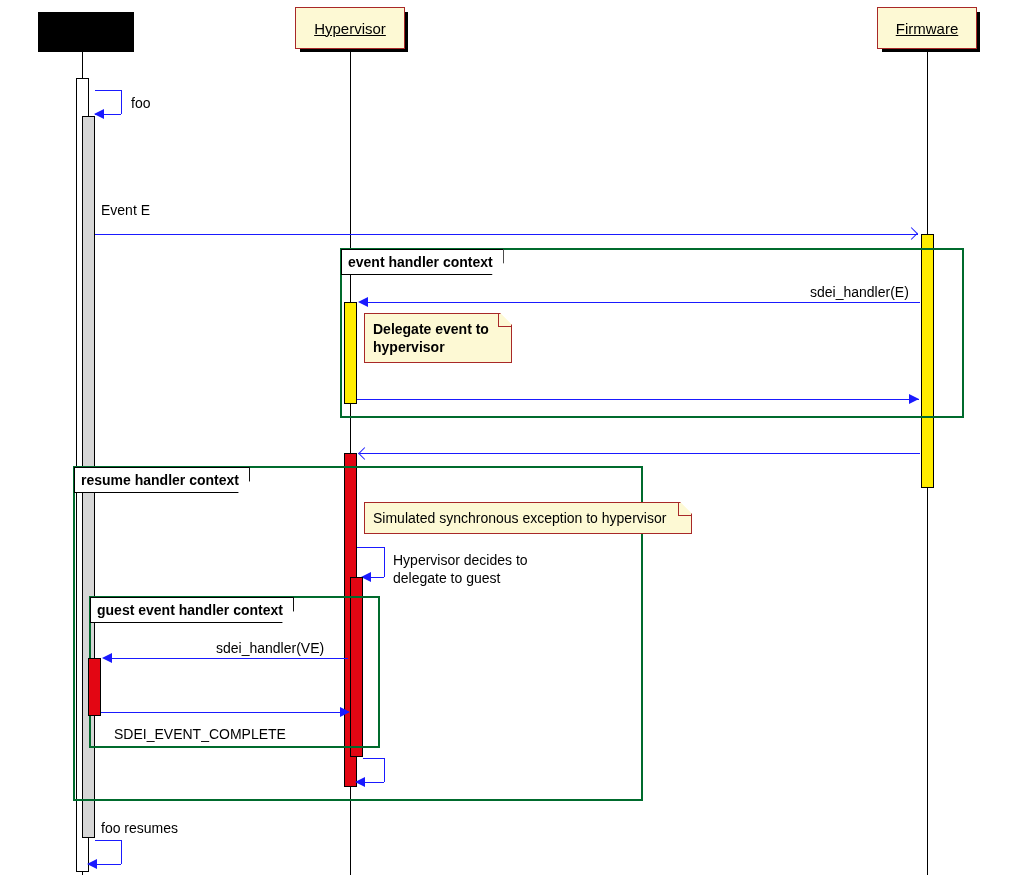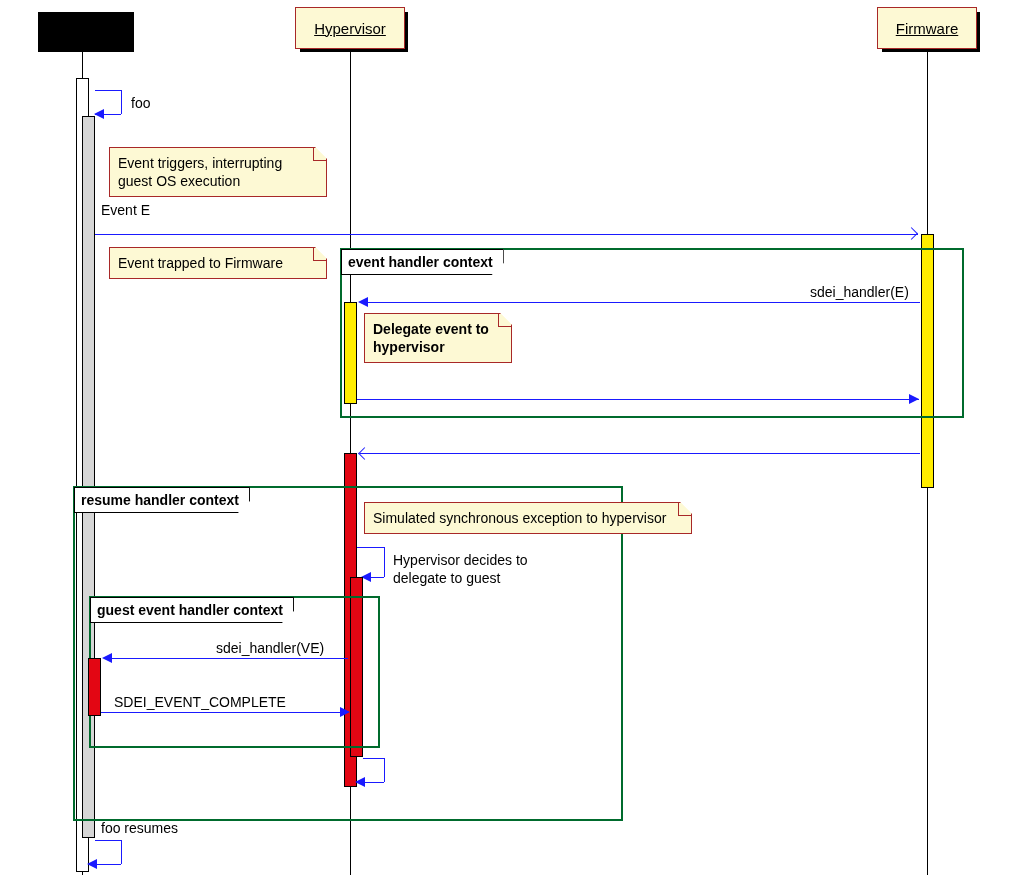--- a/index.html
+++ b/index.html
@@ -143,31 +143,25 @@
 
   <div class="activation act-white" style="left:76px; top:78px; width:11px; height:792px;"></div>
   <div class="activation act-grey" style="left:82px; top:116px; width:11px; height:720px;"></div>
 
   <div class="arrow-line-v" style="left:121px; top:90px; height:24px;"></div>
   <div class="arrow-line" style="left:95px; top:90px; width:26px;"></div>
   <div class="arrow-line" style="left:95px; top:114px; width:26px;"></div>
   <div class="ah-left-solid" style="left:94px; top:109px;"></div>
   <div class="msg-text" style="left:131px; top:95px;">foo</div>
 
-  <div class="note" style="left:109px; top:147px; width:200px;">
-    <span>Event triggers, interrupting guest OS execution</span>
-  </div>
 
   <div class="msg-text" style="left:101px; top:202px;">Event E</div>
   <div class="arrow-line" style="left:95px; top:234px; width:823px;"></div>
   <div class="ah-right-open" style="left:907px; top:229px;"></div>
 
-  <div class="note" style="left:109px; top:247px; width:200px;">
-    <span>Event trapped to Firmware</span>
-  </div>
 
   <div class="activation act-yellow" style="left:921px; top:234px; width:11px; height:252px;"></div>
 
   <div class="frame" style="left:340px; top:248px; width:620px; height:166px;">
     <div class="frame-label">event handler context</div>
   </div>
 
   <div class="msg-text" style="left:810px; top:284px;">sdei_handler(E)</div>
   <div class="arrow-line" style="left:360px; top:302px; width:560px;"></div>
   <div class="ah-left-solid" style="left:358px; top:297px;"></div>
@@ -179,21 +173,21 @@
   </div>
 
   <div class="arrow-line" style="left:357px; top:399px; width:562px;"></div>
   <div class="ah-right-solid" style="left:909px; top:394px;"></div>
 
   <div class="arrow-line" style="left:360px; top:453px; width:560px;"></div>
   <div class="ah-left-open" style="left:360px; top:449px;"></div>
 
   <div class="activation act-red" style="left:344px; top:453px; width:11px; height:332px;"></div>
 
-  <div class="frame" style="left:73px; top:486px; width:546px; height:331px;">
+  <div class="frame" style="left:73px; top:466px; width:546px; height:331px;padding-left:20px;">
     <div class="frame-label">resume handler context</div>
   </div>
 
   <div class="note" style="left:364px; top:502px; width:310px;">
     <span>Simulated synchronous  exception to hypervisor</span>
   </div>
 
   <div class="arrow-line-v" style="left:384px; top:547px; height:30px;"></div>
   <div class="arrow-line" style="left:357px; top:547px; width:27px;"></div>
   <div class="arrow-line" style="left:363px; top:577px; width:21px;"></div>
@@ -208,21 +202,21 @@
   <div class="frame" style="left:89px; top:596px; width:287px; height:148px;">
     <div class="frame-label">guest event handler context</div>
   </div>
 
   <div class="msg-text" style="left:216px; top:640px;">sdei_handler(VE)</div>
   <div class="arrow-line" style="left:104px; top:658px; width:244px;"></div>
   <div class="ah-left-solid" style="left:102px; top:653px;"></div>
 
   <div class="activation act-red" style="left:88px; top:658px; width:11px; height:56px;"></div>
 
-  <div class="msg-text" style="left:114px; top:694px;">SDEI_EVENT_COMPLETE</div>
+  <div class="msg-text" style="left:114px; top:726px;">SDEI_EVENT_COMPLETE</div>
   <div class="arrow-line" style="left:101px; top:712px; width:247px;"></div>
   <div class="ah-right-solid" style="left:340px; top:707px;"></div>
 
   <div class="arrow-line-v" style="left:384px; top:758px; height:24px;"></div>
   <div class="arrow-line" style="left:363px; top:758px; width:21px;"></div>
   <div class="arrow-line" style="left:357px; top:782px; width:27px;"></div>
   <div class="ah-left-solid" style="left:355px; top:777px;"></div>
 
   <div class="msg-text" style="left:101px; top:820px;">foo resumes</div>
   <div class="arrow-line-v" style="left:121px; top:840px; height:24px;"></div>

